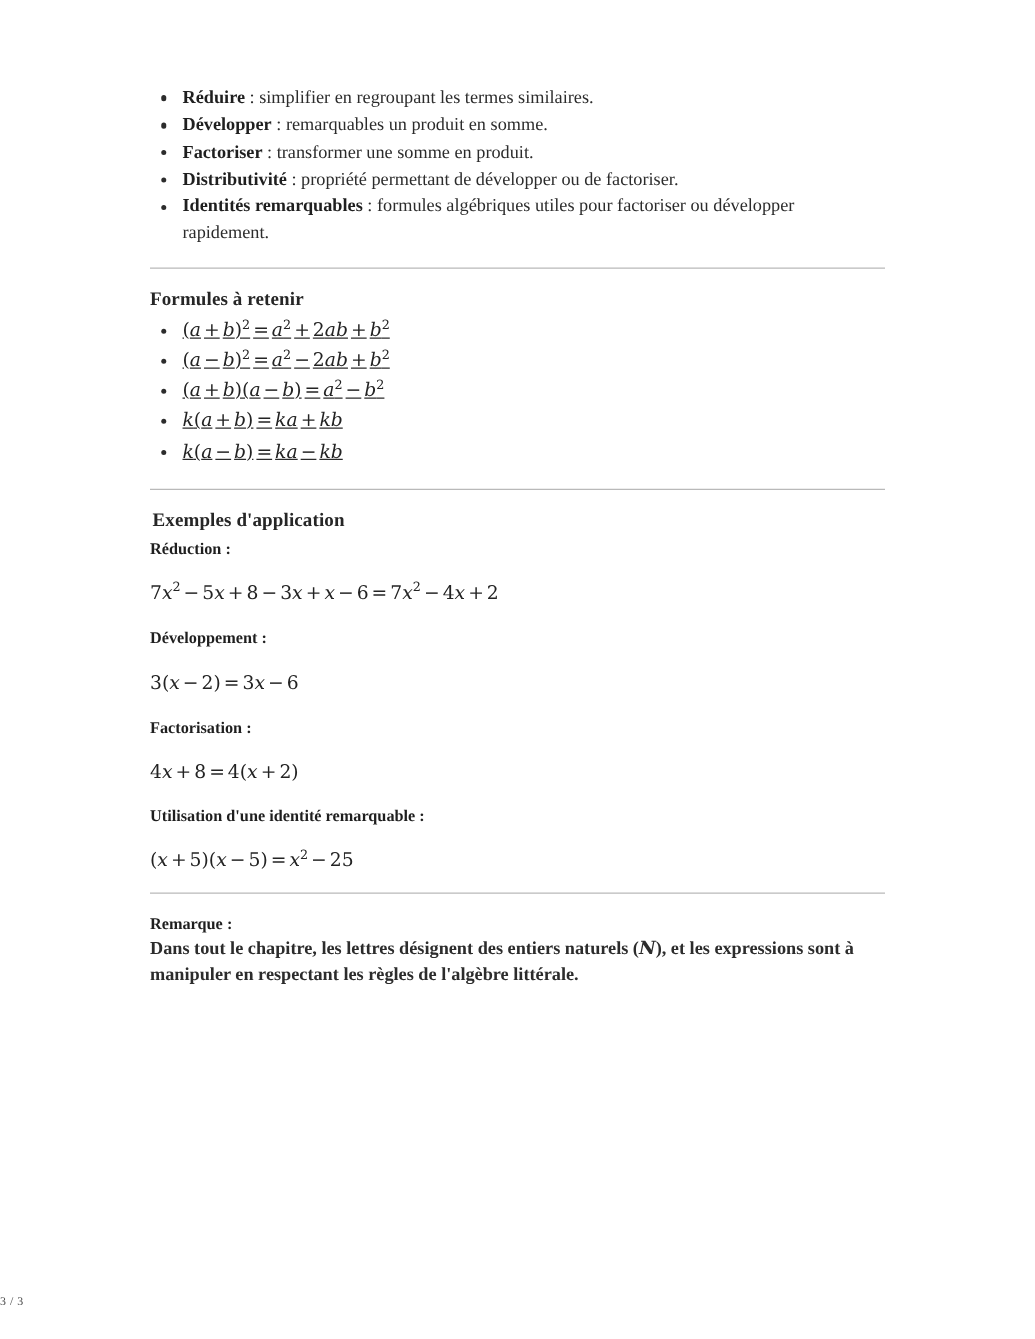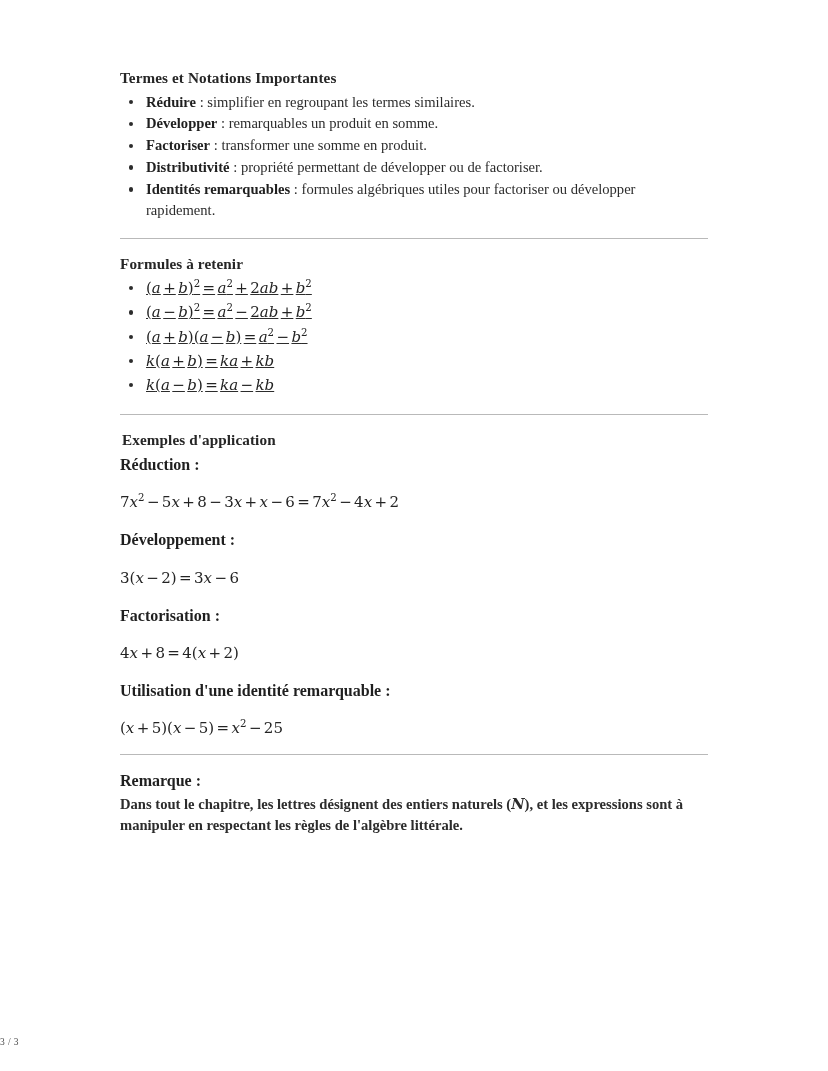--- a/index.html
+++ b/index.html
@@ -125,21 +125,21 @@
     padding: 0;
     font-size: 16.5px;
   }
   .eq-wrap {
     display: block;
     width: 588px;
     text-align: left;
   }
 
   .subhead {
-    font-size: 16px;
+    font-size: 13px;
     font-weight: bold;
     color: #1f1f1f;
     margin: 0;
     line-height: 1.4;
   }
 
   .body-text {
     font-size: 14.6px;
     line-height: 1.45;
     color: #2c2c2c;
@@ -162,21 +162,20 @@
     font-family: "Liberation Serif", serif;
     letter-spacing: 0.4px;
   }
 </style>
 </head>
 <body>
 
 <div class="page">
   <div class="content">
 
-    <h2 class="sec-title">Termes et Notations Importantes</h2>
 
     <ul class="bullets">
       <li>
         <span class="dot"></span><span class="term">Réduire</span><span> : </span><span>simplifier en regroupant les termes similaires.</span>
       </li>
       <li>
         <span class="dot"></span><span class="term">Développer</span><span> : </span><span>remarquables un produit en somme.</span>
       </li>
       <li>
         <span class="dot"></span><span class="term">Factoriser</span><span> : </span><span>transformer une somme en produit.</span>

